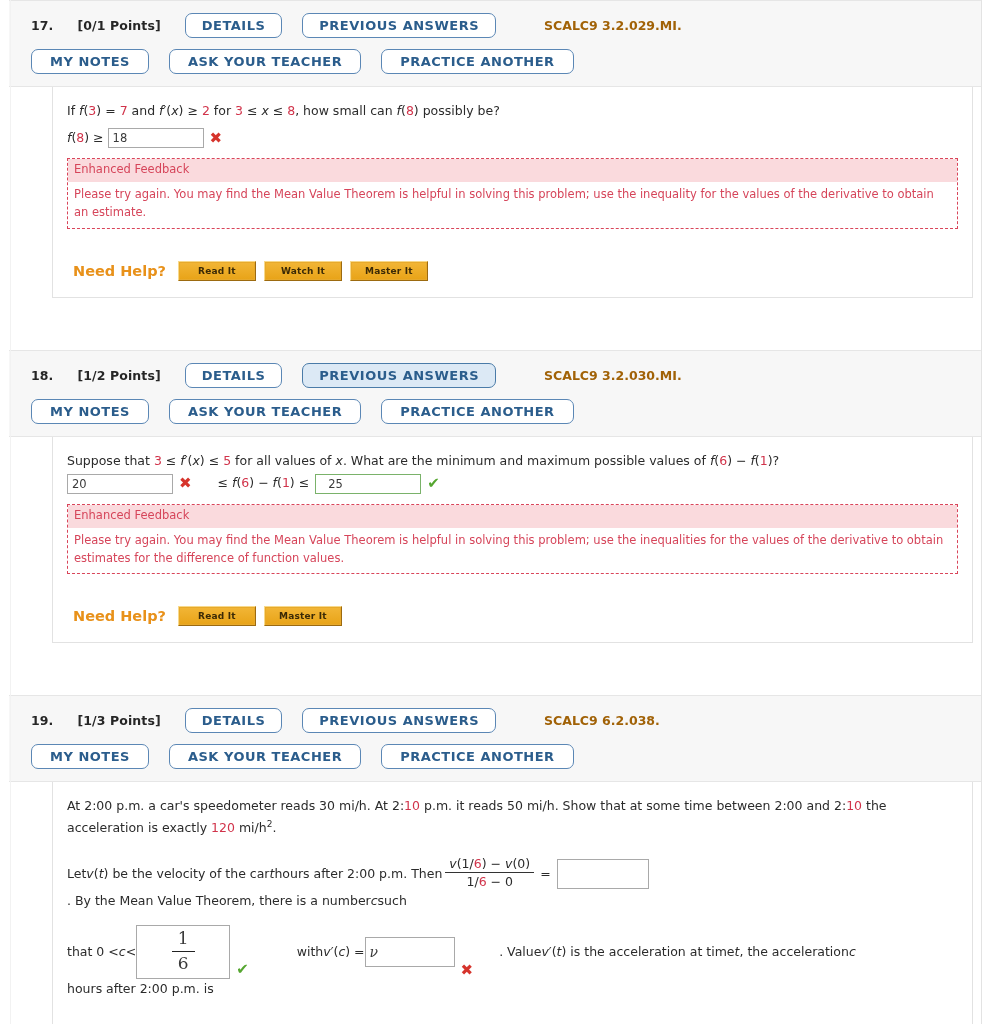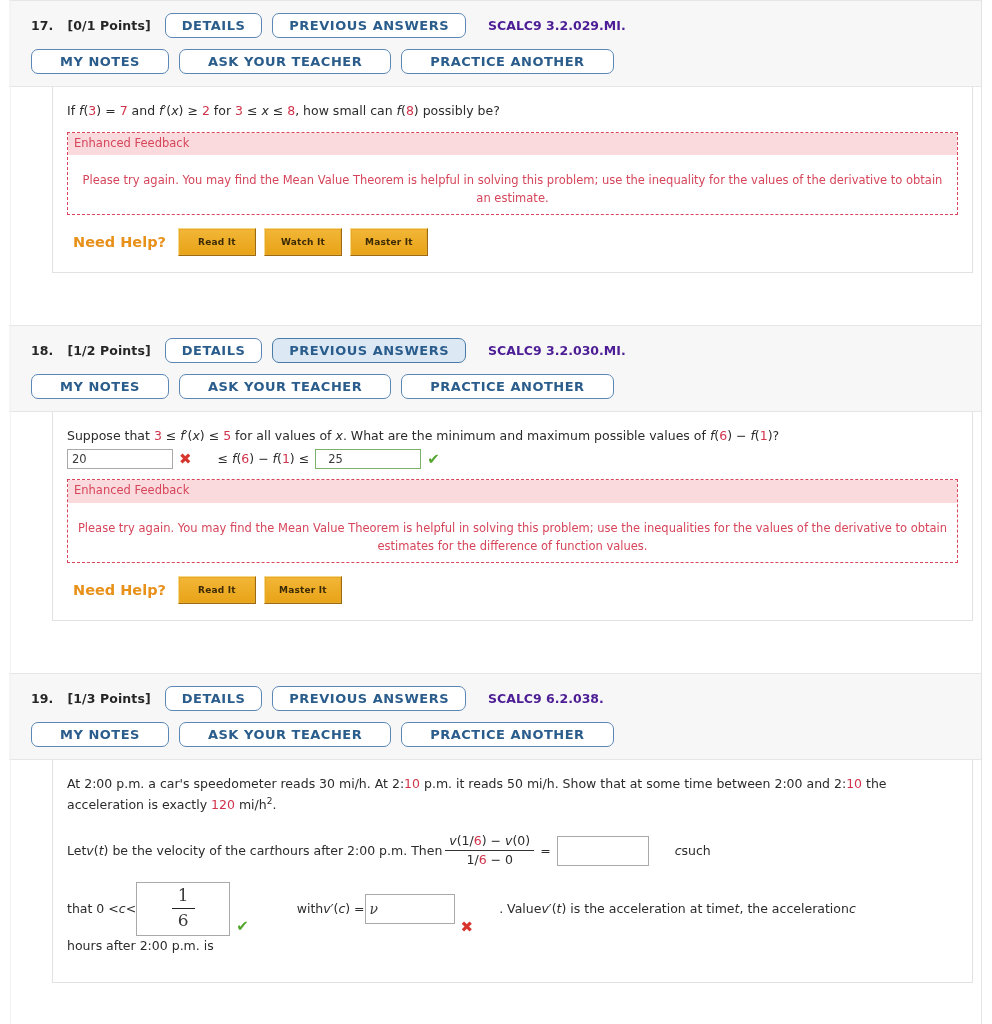--- a/index.html
+++ b/index.html
@@ -41,37 +41,37 @@
   
   .q-header {
     background: #f7f7f7;
     border-top: 1px solid #e6e6e6;
     border-bottom: 1px solid #e6e6e6;
     padding: 12px 0 12px 22px;
   }
   .q-header-row {
     display: flex;
     align-items: center;
-    gap: 10px;
+    gap: 20px;
   }
   .q-header-row + .q-header-row { margin-top: 11px; }
 
   .q-num {
     font-size: 12.5px;
     font-weight: bold;
     color: #262626;
     letter-spacing: 0.1px;
     white-space: nowrap;
     margin-right: 4px;
   }
   .q-code {
     font-size: 12.5px;
     font-weight: bold;
-    color: #4c1d95;
-    margin-left: 12px;
+    color: #a16207;
+    margin-left: 28px;
     white-space: nowrap;
   }
 
   .btn {
     display: inline-flex;
     align-items: center;
     justify-content: center;
     height: 25px;
     padding: 0 16px;
     border: 1px solid #5b87b5;
@@ -82,21 +82,21 @@
     font-weight: bold;
     letter-spacing: 0.5px;
     font-family: "DejaVu Sans", "Liberation Sans", sans-serif;
     cursor: pointer;
     white-space: nowrap;
   }
   .btn.active {
     background: #dce9f5;
     border-color: #4a7ba8;
   }
-  .btn.wide { padding: 0 28px; }
+  .btn.wide { padding: 0 18px; }
 
   
   .q-body {
     margin-left: 43px;
     width: 921px;
     background: #ffffff;
     border: 1px solid #e2e2e2;
     border-top: none;
     padding: 14px 14px 16px 14px;
   }
@@ -154,44 +154,43 @@
     background: #fadadd;
     color: #d6455a;
     font-size: 11.5px;
     padding: 4px 20px 5px 6px;
     line-height: 1.2;
   }
   .feedback-body {
     color: #d6455a;
     font-size: 11.5px;
     line-height: 1.55;
-    padding: 17px 6px 6px 6px;
-    text-align: center;
+    padding: 4px 6px 6px 6px;
   }
 
   
   .needhelp {
     display: flex;
     align-items: center;
     gap: 8px;
-    margin-top: 13px;
+    margin-top: 32px;
     padding-left: 6px;
   }
   .needhelp-label {
     color: #e8911a;
     font-size: 14.5px;
     font-weight: bold;
     margin-right: 4px;
   }
   .help-btn {
     display: inline-flex;
     align-items: center;
     justify-content: center;
     width: 78px;
-    height: 28px;
+    height: 20px;
     background: linear-gradient(#f2b637, #e8a317);
     border: 1px solid #9c6a10;
     border-top-color: #f8d98a;
     border-left-color: #f8d98a;
     box-shadow: inset 0 0 0 1px #e7a92b;
     color: #3b2a06;
     font-size: 9px;
     font-weight: bold;
     letter-spacing: 0.2px;
     cursor: pointer;
@@ -248,20 +247,21 @@
       <div class="q-header-row">
         <button class="btn wide">MY NOTES</button>
         <button class="btn wide">ASK YOUR TEACHER</button>
         <button class="btn wide">PRACTICE ANOTHER</button>
       </div>
     </div>
 
     <div class="q-body">
       <p class="ptext"><span>If </span><i>f</i><span>(</span><span class="red">3</span><span>) = </span><span class="red">7</span><span> and </span><i>f</i><span>′</span><span>(</span><i>x</i><span>) ≥ </span><span class="red">2</span><span> for </span><span class="red">3</span><span> ≤ </span><i>x</i><span> ≤ </span><span class="red">8</span><span>, how small can </span><i>f</i><span>(</span><span class="red">8</span><span>) possibly be?</span></p>
 
+      <p class="ptext"><i>f</i><span>(</span><span class="red">8</span><span>) ≥ </span><input class="ans w95" value="18" style=""><span class="gap"></span><span class="mark x">✖</span></p>
 
       <div class="feedback">
         <div class="feedback-title">Enhanced Feedback</div>
         <div class="feedback-body">Please try again. You may find the Mean Value Theorem is helpful in solving this problem; use the inequality for the values of the derivative to obtain an estimate.</div>
       </div>
 
       <div class="needhelp">
         <span class="needhelp-label">Need Help?</span>
         <button class="help-btn">Read It</button>
         <button class="help-btn">Watch It</button>
@@ -337,20 +337,21 @@
           <span> hours after 2:00 p.m. Then </span>
         <span class="frac">
           <span class="num"><i>v</i><span>(1/</span><span class="red">6</span><span>) − </span><i>v</i><span>(0)</span></span>
           <span class="den"><span>1/</span><span class="red">6</span><span> − 0</span></span>
         </span>
         <span class="gap"></span>
           <span>=</span>
           <span class="gap"></span>
         <input class="ans" style="width: 92px; height: 30px;" value="">
         <span class="gap-lg"></span>
+        <span>. By the Mean Value Theorem, there is a number </span>
           <i>c</i>
           <span> such</span>
       </div>
 
       <div class="line-flex" style="margin-top:14px;">
         <span>that 0 &lt; </span>
           <i>c</i>
           <span> &lt; </span>
         <span class="ans big" style="display:inline-flex;align-items:center;justify-content:center;">
           <span class="frac big-frac">

